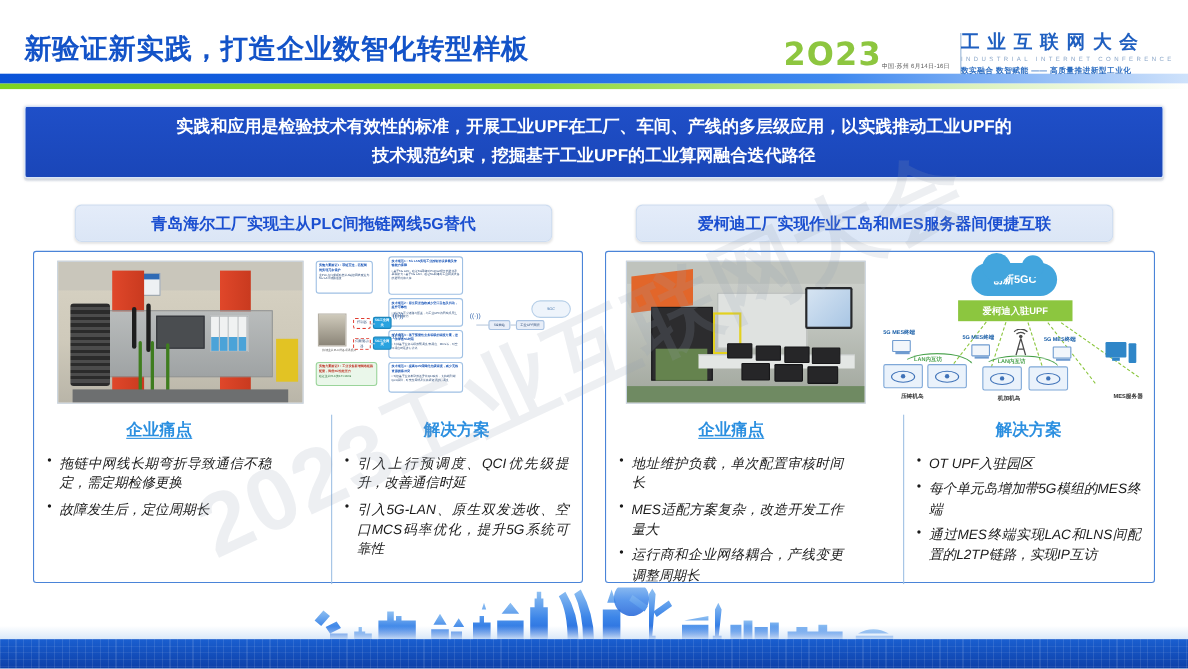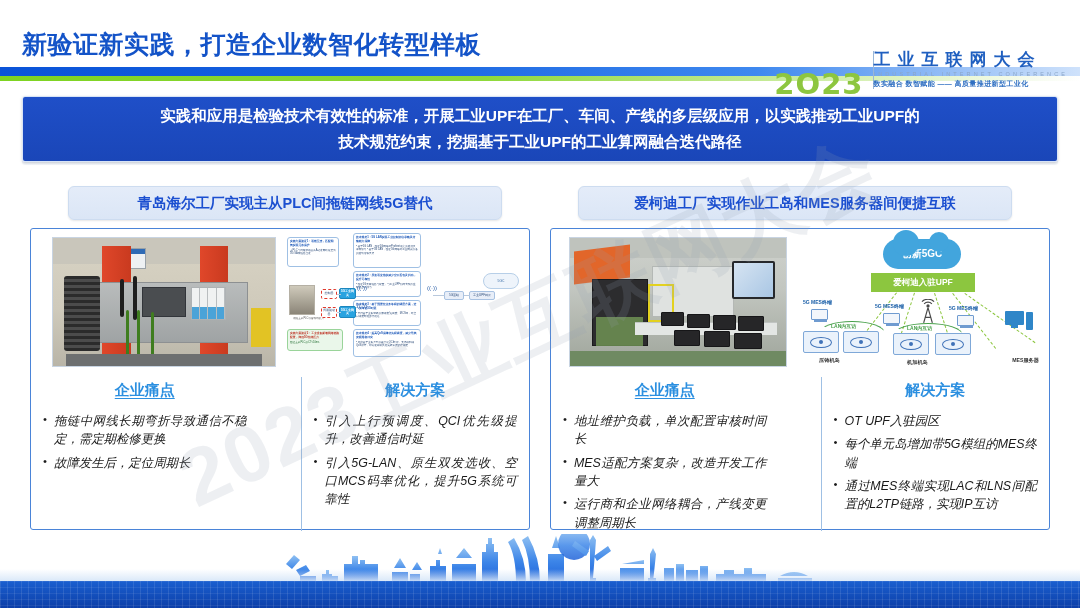--- a/index.html
+++ b/index.html
@@ -21,21 +21,21 @@
     position: absolute; left: 0; top: 67px; width: 1080px; height: 9px;
     background: linear-gradient(to right,#0a53d8 0%, #1763e0 35%, #3e88ef 70%, #cfe2fb 100%);
   }
   .hdr-bar2 {
     position: absolute; left: 0; top: 76px; width: 1080px; height: 5px;
     background: linear-gradient(to right,#7ed321 0%, #8fd93a 45%, #d7f0b5 80%, #ffffff 100%);
   }
 
   
   .logo { position: absolute; right: 12px; top: 30px; display: flex; align-items: center; }
-  .logo-year { display: flex; flex-direction: column; align-items: flex-end; padding-right: 9px; margin-top: 40px; }
+  .logo-year { display: flex; align-items: flex-end; padding-right: 9px; }
   .logo-year .yr {
     font-size: 29px; font-weight: bold; color: #8dc63f; letter-spacing: 1px;
     line-height: 1; font-family: "DejaVu Sans", sans-serif;
   }
   .logo-year .dates { font-size: 5.5px; color: #555; margin-top: 4px; letter-spacing: .2px; }
   .logo-div { width: 1px; height: 38px; background: #9ab7d8; }
   .logo-right { padding-left: 0; display: flex; flex-direction: column; }
   .logo-cn { font-size: 17px; font-weight: bold; color: #1f5fc0; letter-spacing: 7px; line-height: 1.1; }
   .logo-en { font-size: 5.5px; color: #8aa6c8; letter-spacing: 3.1px; margin-top: 2px; }
   .logo-sub { font-size: 7px; color: #2f6fc2; font-weight: bold; letter-spacing: .4px; margin-top: 2px; }

